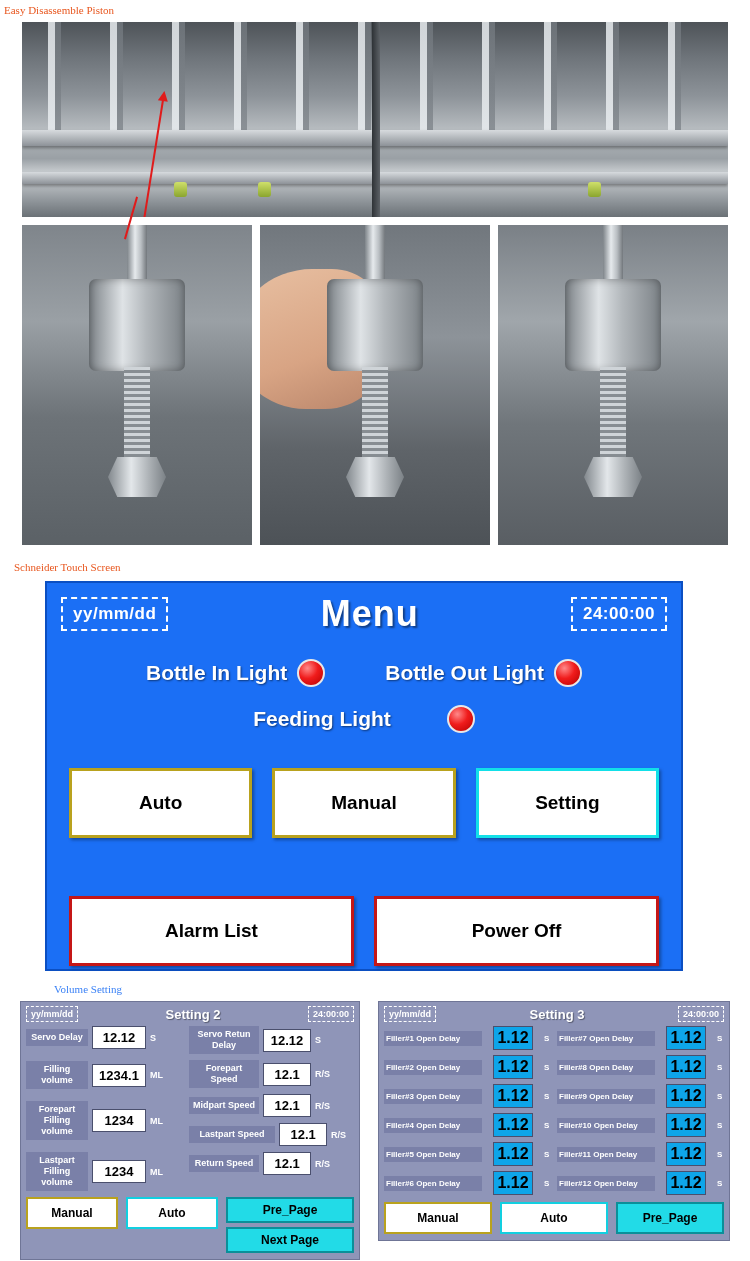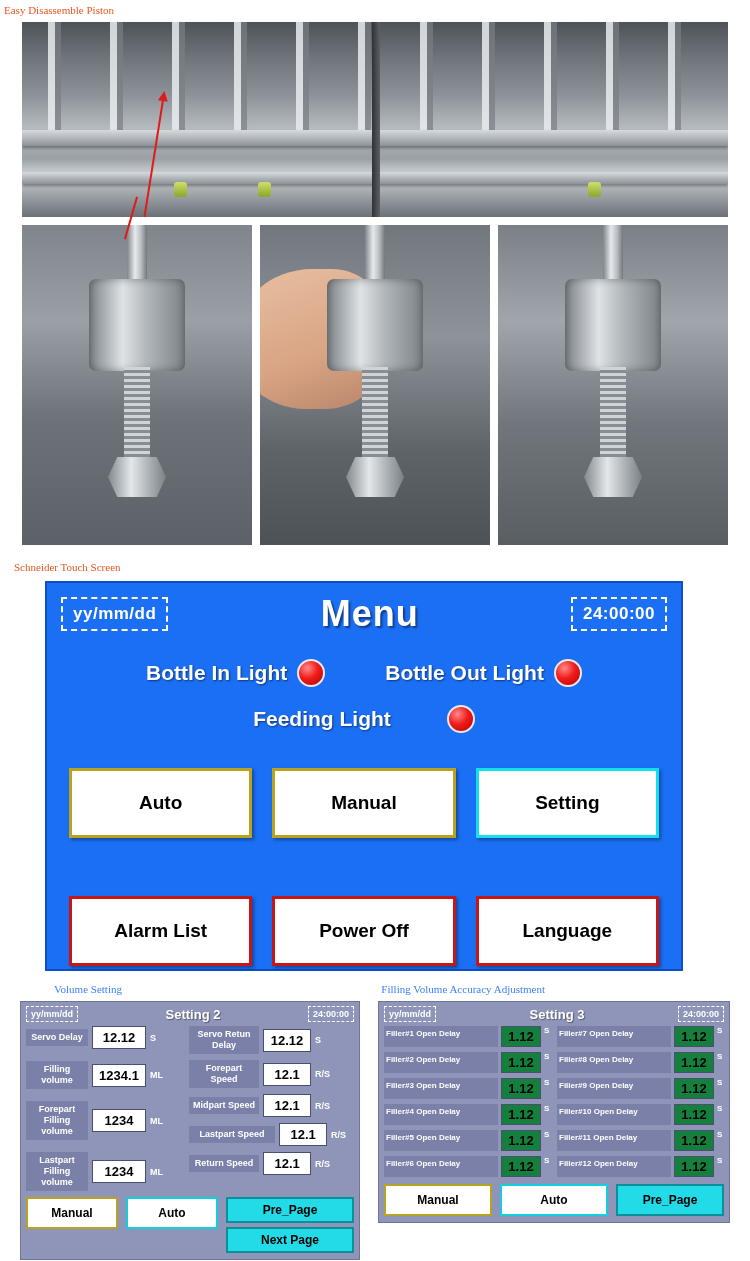--- a/index.html
+++ b/index.html
@@ -265,27 +265,27 @@
   .small-btn.cyan-b { border-color: #12cfe0; }
   .small-btn.fill-cyan { background: #22dbe7; border-color: #0b8f99; }
 
   
   .vol-left-col { width: 160px; }
   .vol-right-col { width: 168px; }
 
   
   .f3-grid { display: flex; gap: 6px; }
   .f3-col { flex: 1 1 0; }
-  .f3-row { display: flex; gap: 3px; margin-bottom: 5px; }
+  .f3-row { display: flex; align-items: center; gap: 11px; margin-bottom: 5px; }
   .f3-label {
     background: #7a80a8; color: #fff; font-size: 8px; font-weight: bold;
     padding: 3px 2px; flex: 1 1 auto; white-space: nowrap;
   }
   .f3-value {
-    background: #15803d; border: 1px solid #4a4f6d; font-size: 13px;
+    background: #0ea5e9; border: 1px solid #4a4f6d; font-size: 16px;
     font-weight: bold; text-align: center; width: 40px; padding: 2px 0;
   }
   .f3-unit { color: #fff; font-size: 8px; font-weight: bold; width: 7px; }
   .f3-btnrow { display: flex; gap: 8px; margin-top: 2px; }
   .f3-btnrow > div { flex: 1 1 0; }
 </style>
 </head>
 <body>
 
 <div class="heading-serif">Easy Disassemble Piston</div>
@@ -357,28 +357,26 @@
 
   <div class="btn-grid">
     <div class="btn-row">
       <div class="hmi-btn">Auto</div>
       <div class="hmi-btn">Manual</div>
       <div class="hmi-btn cyan">Setting</div>
     </div>
     <div class="btn-row second">
       <div class="hmi-btn red">Alarm List</div>
       <div class="hmi-btn red">Power Off</div>
-      <div class="hmi-btn red">Language</div>
     </div>
   </div>
 </div>
 
 <div style="display:flex;margin:8px 20px 0 20px">
   <div class="heading-serif dark" style="width:340px;padding-left:34px">Volume Setting</div>
-  <div class="heading-serif dark" style="width:380px;padding-left:26px">Filling Volume Accuracy Adjustment</div>
 </div>
 
 <div class="bottom-wrap">
 
   <div class="bottom-col">
     <div class="panel">
       <div class="panel-top">
         <div class="p-dash">yy/mm/dd</div>
         <div class="p-title">Setting 2</div>
         <div class="p-dash">24:00:00</div>

